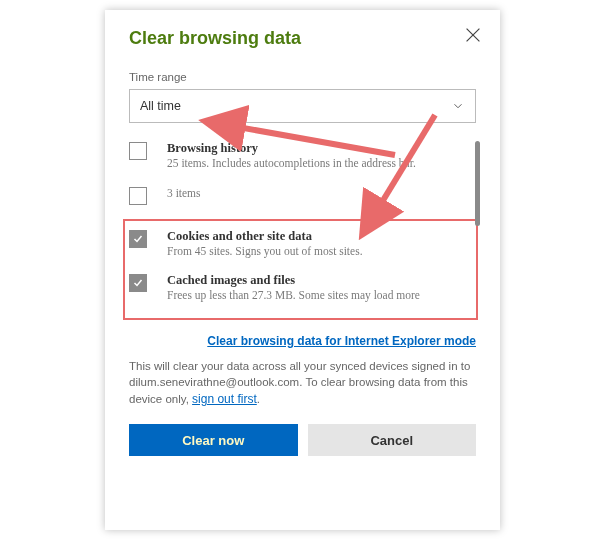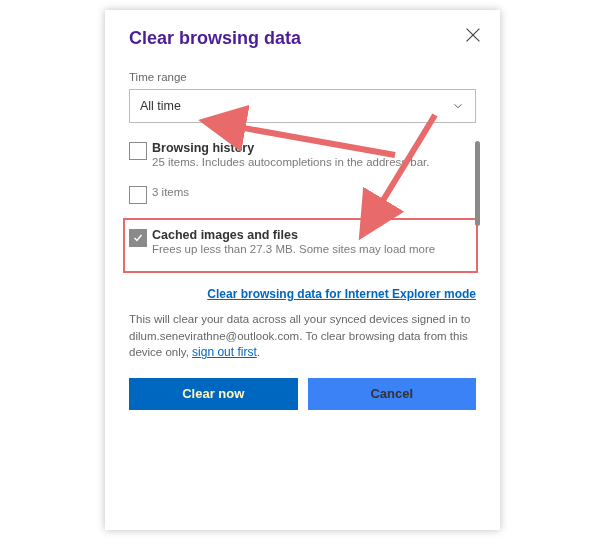--- a/index.html
+++ b/index.html
@@ -21,21 +21,21 @@
     box-shadow: 0 0 8px rgba(0,0,0,.25);
     padding: 18px 24px 18px 24px;
     display: flex;
     flex-direction: column;
     font-size: 12.5px;
     color: #555;
   }
   .dialog h1 {
     font-size: 18px;
     font-weight: 600;
-    color: #4c1d95;
+    color: #4d7c0f;
     margin-bottom: 22px;
   }
   .close-btn {
     position:absolute;
     top:14px; right:16px;
     width:22px;height:22px;
     cursor:pointer;
     color:#444;
   }
   .close-btn svg{width:100%;height:100%;}
@@ -59,23 +59,24 @@
   }
   .scrollbar{
     position:absolute;
     right:-4px; top:0;
     width:5px; height:85px;
     background:#8a8a8a;
     border-radius:3px;
   }
   .item{
     display:flex;
-    gap:5px;
+    gap:20px;
     margin-bottom:14px;
     padding-right:10px;
+    font-family:Liberation Serif, serif;
   }
   .cb{
     flex:0 0 18px;
     width:18px;height:18px;
     border:1.5px solid #8a8a8a;
     margin-top:1px;
     display:flex;align-items:center;justify-content:center;
     cursor:pointer;
   }
   .cb.checked{
@@ -114,21 +115,21 @@
   .btn{
     flex:1;
     height:32px;
     display:flex;align-items:center;justify-content:center;
     font-size:13px;
     font-weight:600;
     cursor:pointer;
     border:0;
   }
   .btn-primary{background:#0067c0;color:#fef9c3;}
-  .btn-secondary{background:#3b82f6;color:#333;}
+  .btn-secondary{background:#e5e5e5;color:#333;}
   
   .annot-svg{
     position:absolute;
     top:10px; left:105px;
     width:395px; height:520px;
     pointer-events:none;
   }
 </style>
 </head>
 <body>
@@ -166,20 +167,31 @@
 
     <div class="item">
       <div class="cb"></div>
       <div>
         <div class="item-sub">3 items</div>
       </div>
     </div>
 
     <div class="hl-box">
 
+      <div class="item">
+        <div class="cb checked">
+          <svg viewBox="0 0 24 24">
+              <path d="M5 12l5 5 9-11" stroke="currentColor" stroke-width="3" fill="none"></path>
+            </svg>
+        </div>
+        <div>
+          <div class="item-title">Cookies and other site data</div>
+          <div class="item-sub">From 45 sites. Signs you out of most sites.</div>
+        </div>
+      </div>
 
       <div class="item">
         <div class="cb checked">
           <svg viewBox="0 0 24 24">
               <path d="M5 12l5 5 9-11" stroke="currentColor" stroke-width="3" fill="none"></path>
             </svg>
         </div>
         <div>
           <div class="item-title">Cached images and files</div>
           <div class="item-sub">Frees up less than 27.3 MB. Some sites may load more</div>

